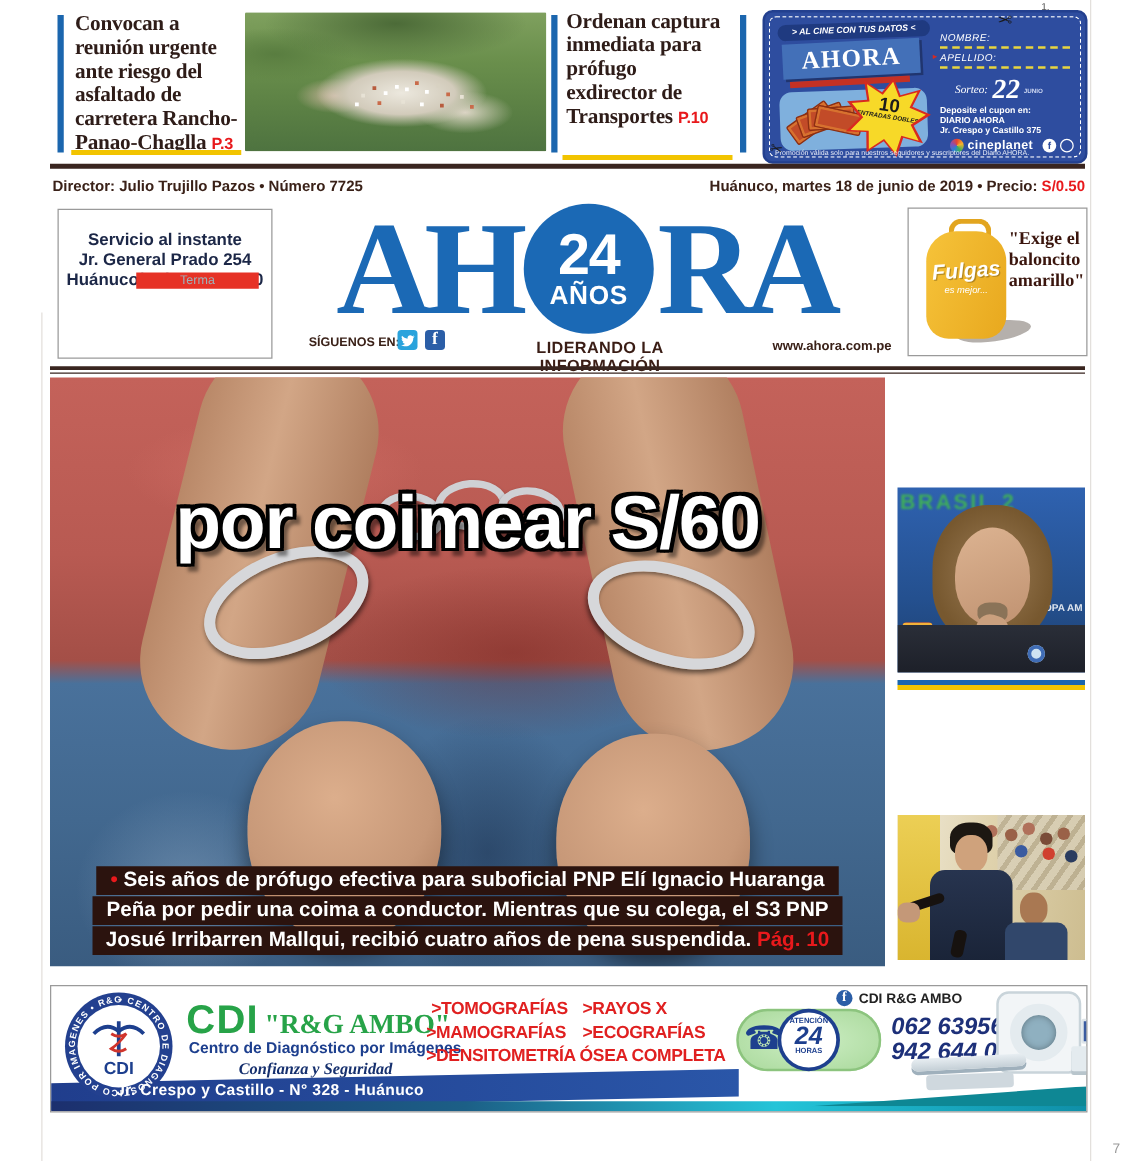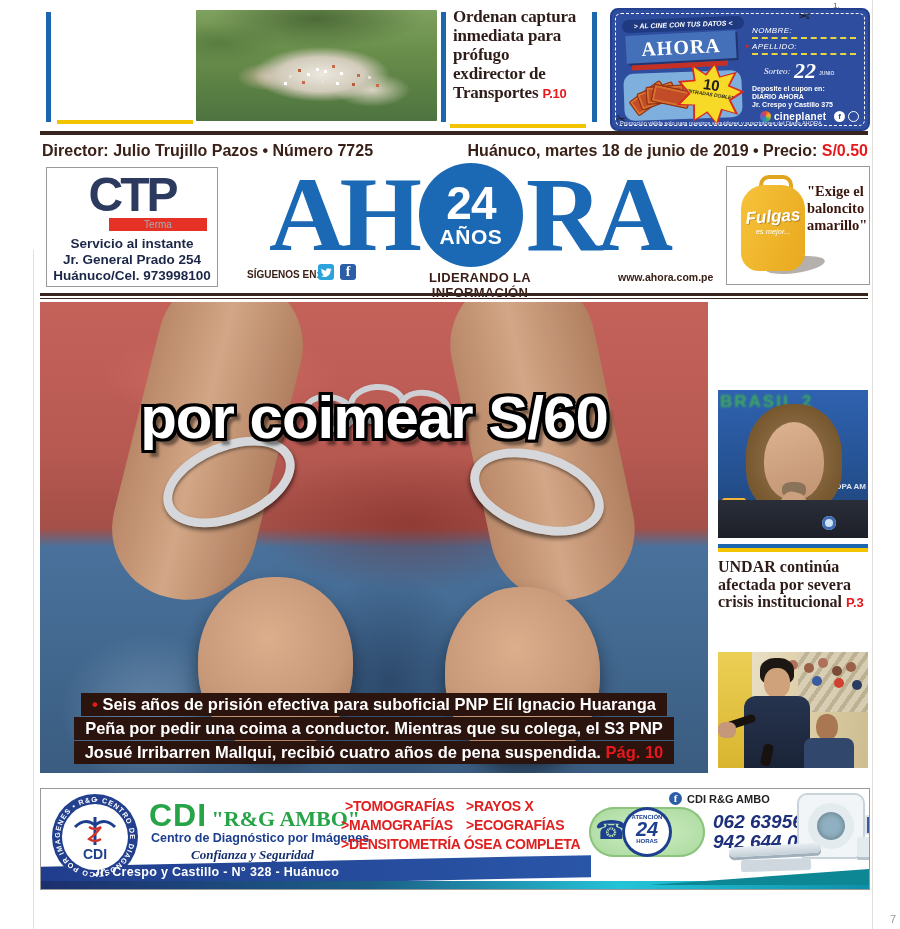--- a/index.html
+++ b/index.html
@@ -42,21 +42,21 @@
           border-radius:2px;box-shadow:inset 0 0 0 2px rgba(255,190,60,.35);}
   .star8{clip-path:polygon(50% 0%,61% 20%,84% 9%,77% 32%,100% 38%,82% 55%,96% 75%,72% 72%,68% 97%,50% 80%,32% 97%,28% 72%,4% 75%,18% 55%,0% 38%,23% 32%,16% 9%,39% 20%);}
   .cpn-label{color:#fff;font-size:8px;font-weight:normal;font-style:italic;letter-spacing:.4px;}
   .cpn-dashline{border-bottom:2px dashed #e8d53f;}
   .cpn-small{color:#fff;font-size:7px;font-weight:bold;line-height:9px;}
   .soc-circle{width:11px;height:11px;border-radius:50%;background:#fff;color:#2e4d9f;
               font-size:8px;font-weight:bold;text-align:center;line-height:11px;}
   .scissors{font-size:14px;color:#1a1a1a;}
   
   .rule-thick{background:#39251f;}
-  .infoline{font-size:16px;font-weight:bold;color:#3a2118;}
+  .infoline{font-size:12px;font-weight:bold;color:#3a2118;}
   .adbox{border:1px solid #9a9a9a;background:#fff;}
   .logo-letters{font-family:"Liberation Serif",serif;font-weight:bold;color:#1b69b5;
                 font-size:106px;line-height:100px;letter-spacing:-6px;}
   .logo-circle{width:104px;height:104px;border-radius:50%;background:#1b69b5;color:#fff;
                text-align:center;}
   .fulgas-cyl{background:linear-gradient(110deg,#f6c33a,#e8a81e);border-radius:24px 24px 18px 18px;}
   
   .mainphoto{background:linear-gradient(180deg,#c4625a 0%,#b85a52 30%,#a44f47 48%,#49719b 52%,#42688f 75%,#3a5c80 100%);overflow:hidden;}
   .fold{position:absolute;border-radius:50%;}
   .arm{position:absolute;background:linear-gradient(90deg,#b98868,#d2a686 45%,#b07f60);border-radius:70px;}
@@ -90,20 +90,23 @@
 </style>
 </head>
 <body>
 
 <div id="page">
 
   <div class="abs edge-line" style="left:33px;top:250px;height:679px;"></div>
   <div class="abs edge-line" style="left:872px;top:0;height:929px;"></div>
 
   <div class="abs vbar" style="left:46px;top:12px;height:110px;"></div>
+  <div class="abs topstory" style="left:60px;top:9px;width:134px;">
+    <span>Convocan a reunión urgente ante riesgo del asfaltado de carretera Rancho-Panao-Chaglla </span><span class="pageref">P.3</span>
+  </div>
   <div class="abs yellow-ul" style="left:57px;top:120px;width:136px;"></div>
 
   <div class="abs aerial" style="left:196px;top:10px;width:241px;height:111px;">
     <div class="abs town-dots" style="left:120px;top:58px;"></div>
   </div>
 
   <div class="abs vbar" style="left:441px;top:12px;height:110px;"></div>
   <div class="abs topstory" style="left:453px;top:7px;width:132px;">
     <span>Ordenan captura inmediata para prófugo exdirector de Transportes </span><span class="pageref">P.10</span>
   </div>
@@ -147,21 +150,20 @@
   <div class="abs scissors" style="left:616px;top:112px;font-size:12px;transform:rotate(15deg);">✂</div>
   <div class="abs" style="left:833px;top:1px;font-size:8px;color:#555;">1.</div>
 
   <div class="abs rule-thick" style="left:40px;top:131px;width:828px;height:4px;"></div>
   <div class="abs infoline" style="left:42px;top:142px;">Director: Julio Trujillo Pazos • Número 7725</div>
   <div class="abs infoline" style="right:32px;top:142px;">
     <span>Huánuco, martes 18 de junio de 2019 • Precio: </span><span class="red">S/0.50</span>
   </div>
 
   <div class="abs adbox" style="left:46px;top:167px;width:170px;height:118px;text-align:center;">
-    <div style="margin-top:2px;font-size:48px;font-weight:bold;letter-spacing:-3px;color:#2b3a5e;line-height:50px;">CTP</div>
     <div class="abs" style="left:62px;top:50px;width:98px;height:13px;background:#e63226;color:#9fb0b8;font-size:10px;line-height:13px;">Terma</div>
     <div style="margin-top:16px;font-size:13.5px;font-weight:bold;color:#1c2747;line-height:16px;">
       <div>Servicio al instante</div>
       <div>Jr. General Prado 254</div>
       <div>Huánuco/Cel. 973998100</div>
     </div>
   </div>
 
   <div class="abs" style="left:222px;top:160px;width:492px;height:110px;display:flex;align-items:center;justify-content:center;">
     <span class="logo-letters">AH</span>
@@ -204,42 +206,39 @@
     <div class="arm" style="left:430px;top:-30px;width:145px;height:330px;transform:rotate(-12deg);"></div>
     <div class="fist" style="left:158px;top:275px;width:155px;height:175px;"></div>
     <div class="fist" style="left:405px;top:285px;width:155px;height:175px;"></div>
     <div class="cuff" style="left:120px;top:140px;width:120px;height:62px;transform:rotate(-22deg);"></div>
     <div class="cuff" style="left:428px;top:150px;width:120px;height:62px;transform:rotate(18deg);"></div>
     <div class="chainlink" style="left:262px;top:92px;width:42px;height:26px;transform:rotate(8deg);"></div>
     <div class="chainlink" style="left:308px;top:82px;width:46px;height:28px;transform:rotate(-4deg);"></div>
     <div class="chainlink" style="left:358px;top:88px;width:42px;height:26px;transform:rotate(10deg);"></div>
     <div class="abs main-headline" style="left:0;top:84px;width:100%;">por coimear S/60</div>
     <div class="abs" style="left:0;bottom:8px;width:100%;">
-      <div class="caption-line"><span class="red">•</span> <span>Seis años de prisión efectiva para suboficial PNP Elí Ignacio Huaranga</span></div>
+      <div class="caption-line"><span class="red">•</span> <span>Seis años de prófugo efectiva para suboficial PNP Elí Ignacio Huaranga</span></div>
       <div class="caption-line">Peña por pedir una coima a conductor. Mientras que su colega, el S3 PNP</div>
       <div class="caption-line"><span>Josué Irribarren Mallqui, recibió cuatro años de pena suspendida. </span><span class="red">Pág. 10</span></div>
     </div>
   </div>
 
   <div class="abs photoA" style="left:718px;top:390px;width:150px;height:148px;">
     <div class="abs" style="left:2px;top:2px;font-size:17px;font-weight:bold;color:#3fae5a;letter-spacing:2px;filter:blur(1px);white-space:nowrap;">BRASIL 2</div>
     <div class="abs" style="right:2px;top:92px;font-size:8px;font-weight:bold;color:rgba(255,255,255,.85);">COPA AM</div>
     <div class="abs" style="left:4px;top:108px;width:24px;height:11px;background:#d8342a;border-radius:3px;box-shadow:inset 0 0 0 2px rgba(250,210,60,.8);"></div>
     <div class="abs" style="left:28px;top:14px;width:96px;height:110px;background:radial-gradient(#9b7c56,#77582f 70%);border-radius:46% 46% 40% 40%;"></div>
     <div class="abs" style="left:46px;top:32px;width:60px;height:78px;background:linear-gradient(160deg,#dcb391,#c09271);border-radius:50% 50% 46% 46%;"></div>
     <div class="abs" style="left:64px;top:92px;width:24px;height:16px;background:#8a7358;border-radius:40%;"></div>
     <div class="abs" style="left:62px;top:102px;width:26px;height:28px;background:#caa07e;border-radius:40%;transform:rotate(18deg);"></div>
     <div class="abs" style="left:0;bottom:0;width:100%;height:38px;background:linear-gradient(#2a2e38,#1d2029);"></div>
     <div class="abs" style="left:104px;bottom:8px;width:14px;height:14px;border-radius:50%;background:#cfe3f2;box-shadow:inset 0 0 0 3px #3f6cb5;"></div>
   </div>
   <div class="abs" style="left:718px;top:544px;width:150px;height:4px;background:#1b66ae;"></div>
   <div class="abs" style="left:718px;top:548px;width:150px;height:4px;background:#f2c400;"></div>
-  <div class="abs rc-head" style="left:718px;top:558px;width:148px;">
-    <span>UNDAR continúa afectada por severa crisis institucional </span><span class="rc-ref">P.3</span>
-  </div>
   <div class="abs photoB" style="left:718px;top:652px;width:150px;height:116px;">
     <div class="abs" style="left:0;top:0;width:34px;height:100%;background:linear-gradient(#eccf55,#d9b52f);"></div>
     <div class="abs" style="right:0;top:0;width:70px;height:60px;background:repeating-linear-gradient(125deg,#d8cfb8 0 6px,#b8ac90 6px 10px);opacity:.8;"></div>
     <div class="abs" style="left:70px;top:8px;width:10px;height:10px;border-radius:50%;background:#b0705a;box-shadow:16px 3px 0 #9a6148,30px -2px 0 #b0705a,44px 6px 0 #7a4c38,58px 2px 0 #9a6148,24px 16px 0 #3a5ba0,46px 18px 0 #d0402f,64px 20px 0 #2a3c60;"></div>
     <div class="abs" style="left:42px;top:6px;width:34px;height:26px;background:#1c1712;border-radius:45% 45% 30% 30%;"></div>
     <div class="abs" style="left:46px;top:16px;width:26px;height:30px;background:#cfa27c;border-radius:46%;"></div>
     <div class="abs" style="left:26px;top:44px;width:66px;height:72px;background:linear-gradient(#27344f,#1a2438);border-radius:12px 12px 0 0;"></div>
     <div class="abs" style="left:8px;top:66px;width:30px;height:8px;background:#17120f;border-radius:4px;transform:rotate(-18deg);"></div>
     <div class="abs" style="left:44px;top:92px;width:10px;height:22px;background:#17120f;border-radius:4px;transform:rotate(12deg);"></div>
     <div class="abs" style="left:0px;top:70px;width:18px;height:16px;background:#c49878;border-radius:40%;"></div>

